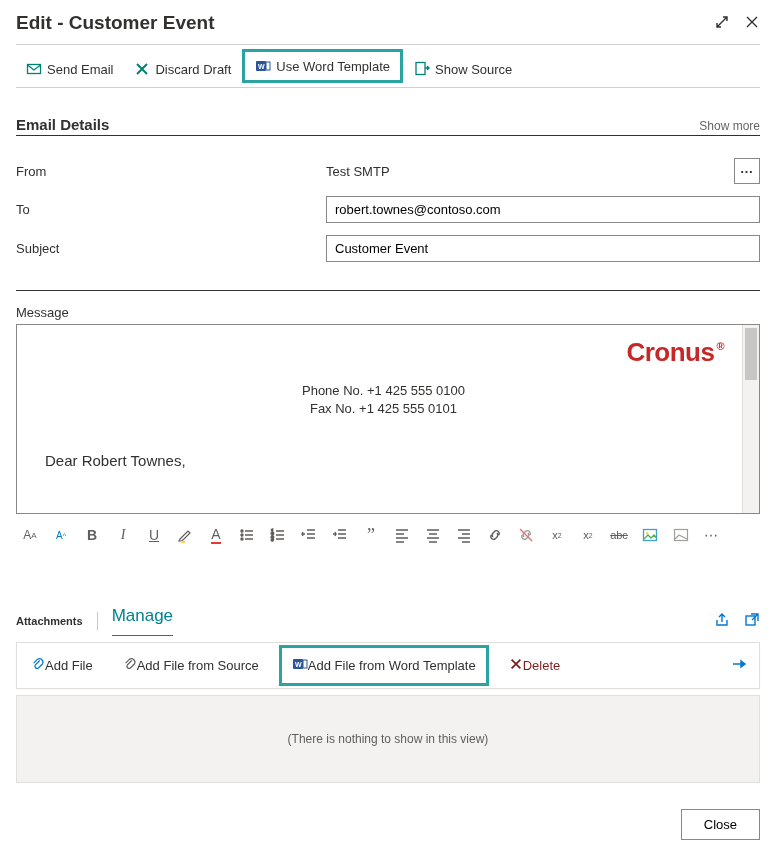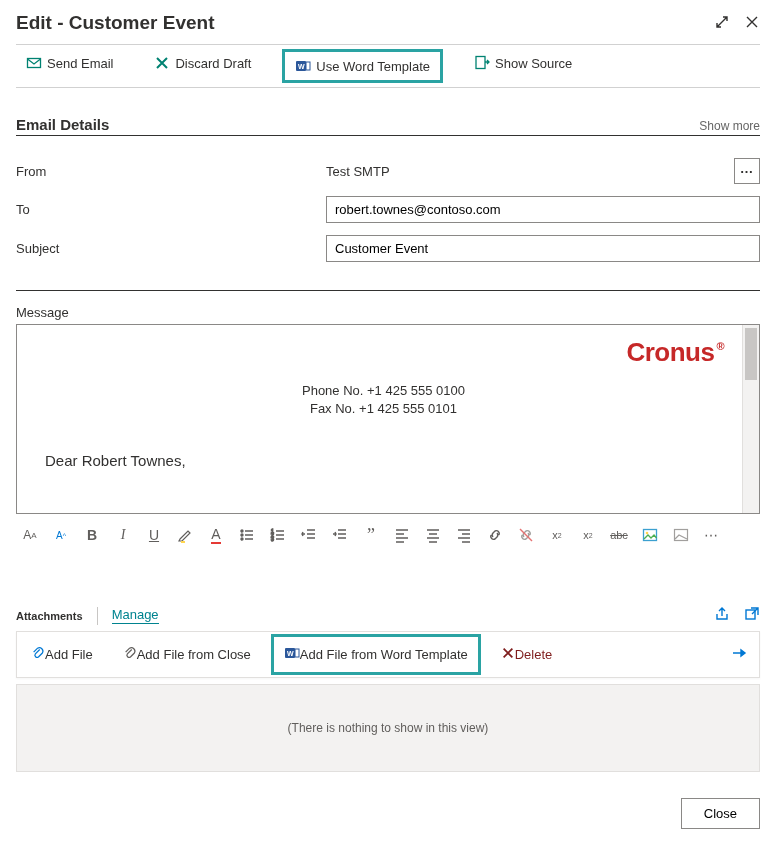--- a/index.html
+++ b/index.html
@@ -16,22 +16,22 @@
     display: flex;
     justify-content: space-between;
     align-items: center;
     padding-bottom: 6px;
   }
   .header-title { font-size: 19px; font-weight: 600; }
   .header-icons { display: flex; gap: 14px; align-items: center; }
   .header-icons svg { width: 16px; height: 16px; }
   .toolbar {
     display: flex;
-    gap: 21px;
-    align-items: flex-start;
+    gap: 1px;
+    align-items: flex-end;
     border-top: 1px solid #d1d1d1;
     border-bottom: 1px solid #d1d1d1;
     padding: 4px 0;
     margin-top: 4px;
   }
   .tb-item {
     display: flex;
     align-items: center;
     gap: 5px;
     padding: 6px 10px;
@@ -134,21 +134,21 @@
   .rte-btn svg { width:16px; height:16px; }
   .attach-header {
     display:flex;
     justify-content:space-between;
     align-items:center;
     margin-top: 56px;
   }
   .attach-left { display:flex; align-items:center; gap:14px;}
   .attach-title { font-size:11px; font-weight:600; }
   .attach-sep { width:1px; height:18px; background:#c8c6c4;}
-  .manage-link { color:#00838f; font-size:13px; border-bottom:1px solid #00838f; padding-bottom:1px; cursor:pointer;}
+  .manage-link { color:#00838f; font-size:17px; border-bottom:1px solid #00838f; padding-bottom:9px; cursor:pointer;}
   .attach-right { display:flex; gap:14px; color:#0078d4;}
   .attach-right svg { width:16px; height:16px; }
   .attach-toolbar {
     display:flex;
     align-items:center;
     gap: 10px;
     border:1px solid #e1dfdd;
     margin-top:6px;
     padding: 2px 4px;
     background:#fff;
@@ -391,21 +391,21 @@
     <div class="attach-item">
       <span class="blue"><svg width="14" height="16" viewBox="0 0 16 16" fill="none" stroke="currentColor" stroke-width="1.4">
             <path d="M10 4 L5 9a2.5 2.5 0 0 0 3.5 3.5L13 8a4 4 0 0 0-5.5-5.5L3 7"></path>
           </svg></span>
       <span>Add File</span>
     </div>
     <div class="attach-item">
       <span style="color:#605e5c;"><svg width="14" height="16" viewBox="0 0 16 16" fill="none" stroke="currentColor" stroke-width="1.4">
             <path d="M10 4 L5 9a2.5 2.5 0 0 0 3.5 3.5L13 8a4 4 0 0 0-5.5-5.5L3 7"></path>
           </svg></span>
-      <span>Add File from Close</span>
+      <span>Add File from Source</span>
     </div>
     <div class="attach-item highlighted">
       <span class="word-color"><svg width="16" height="16" viewBox="0 0 16 16" fill="currentColor">
             <rect x="1" y="3" width="10" height="10" rx="1"></rect>
             <rect x="11" y="4" width="4" height="8" fill="#fff" stroke="currentColor" stroke-width="1"></rect>
             <text x="3" y="11" font-size="7" fill="#fff" font-family="Arial" font-weight="bold">W</text>
           </svg></span>
       <span>Add File from Word Template</span>
     </div>
     <div class="attach-item disabled">

